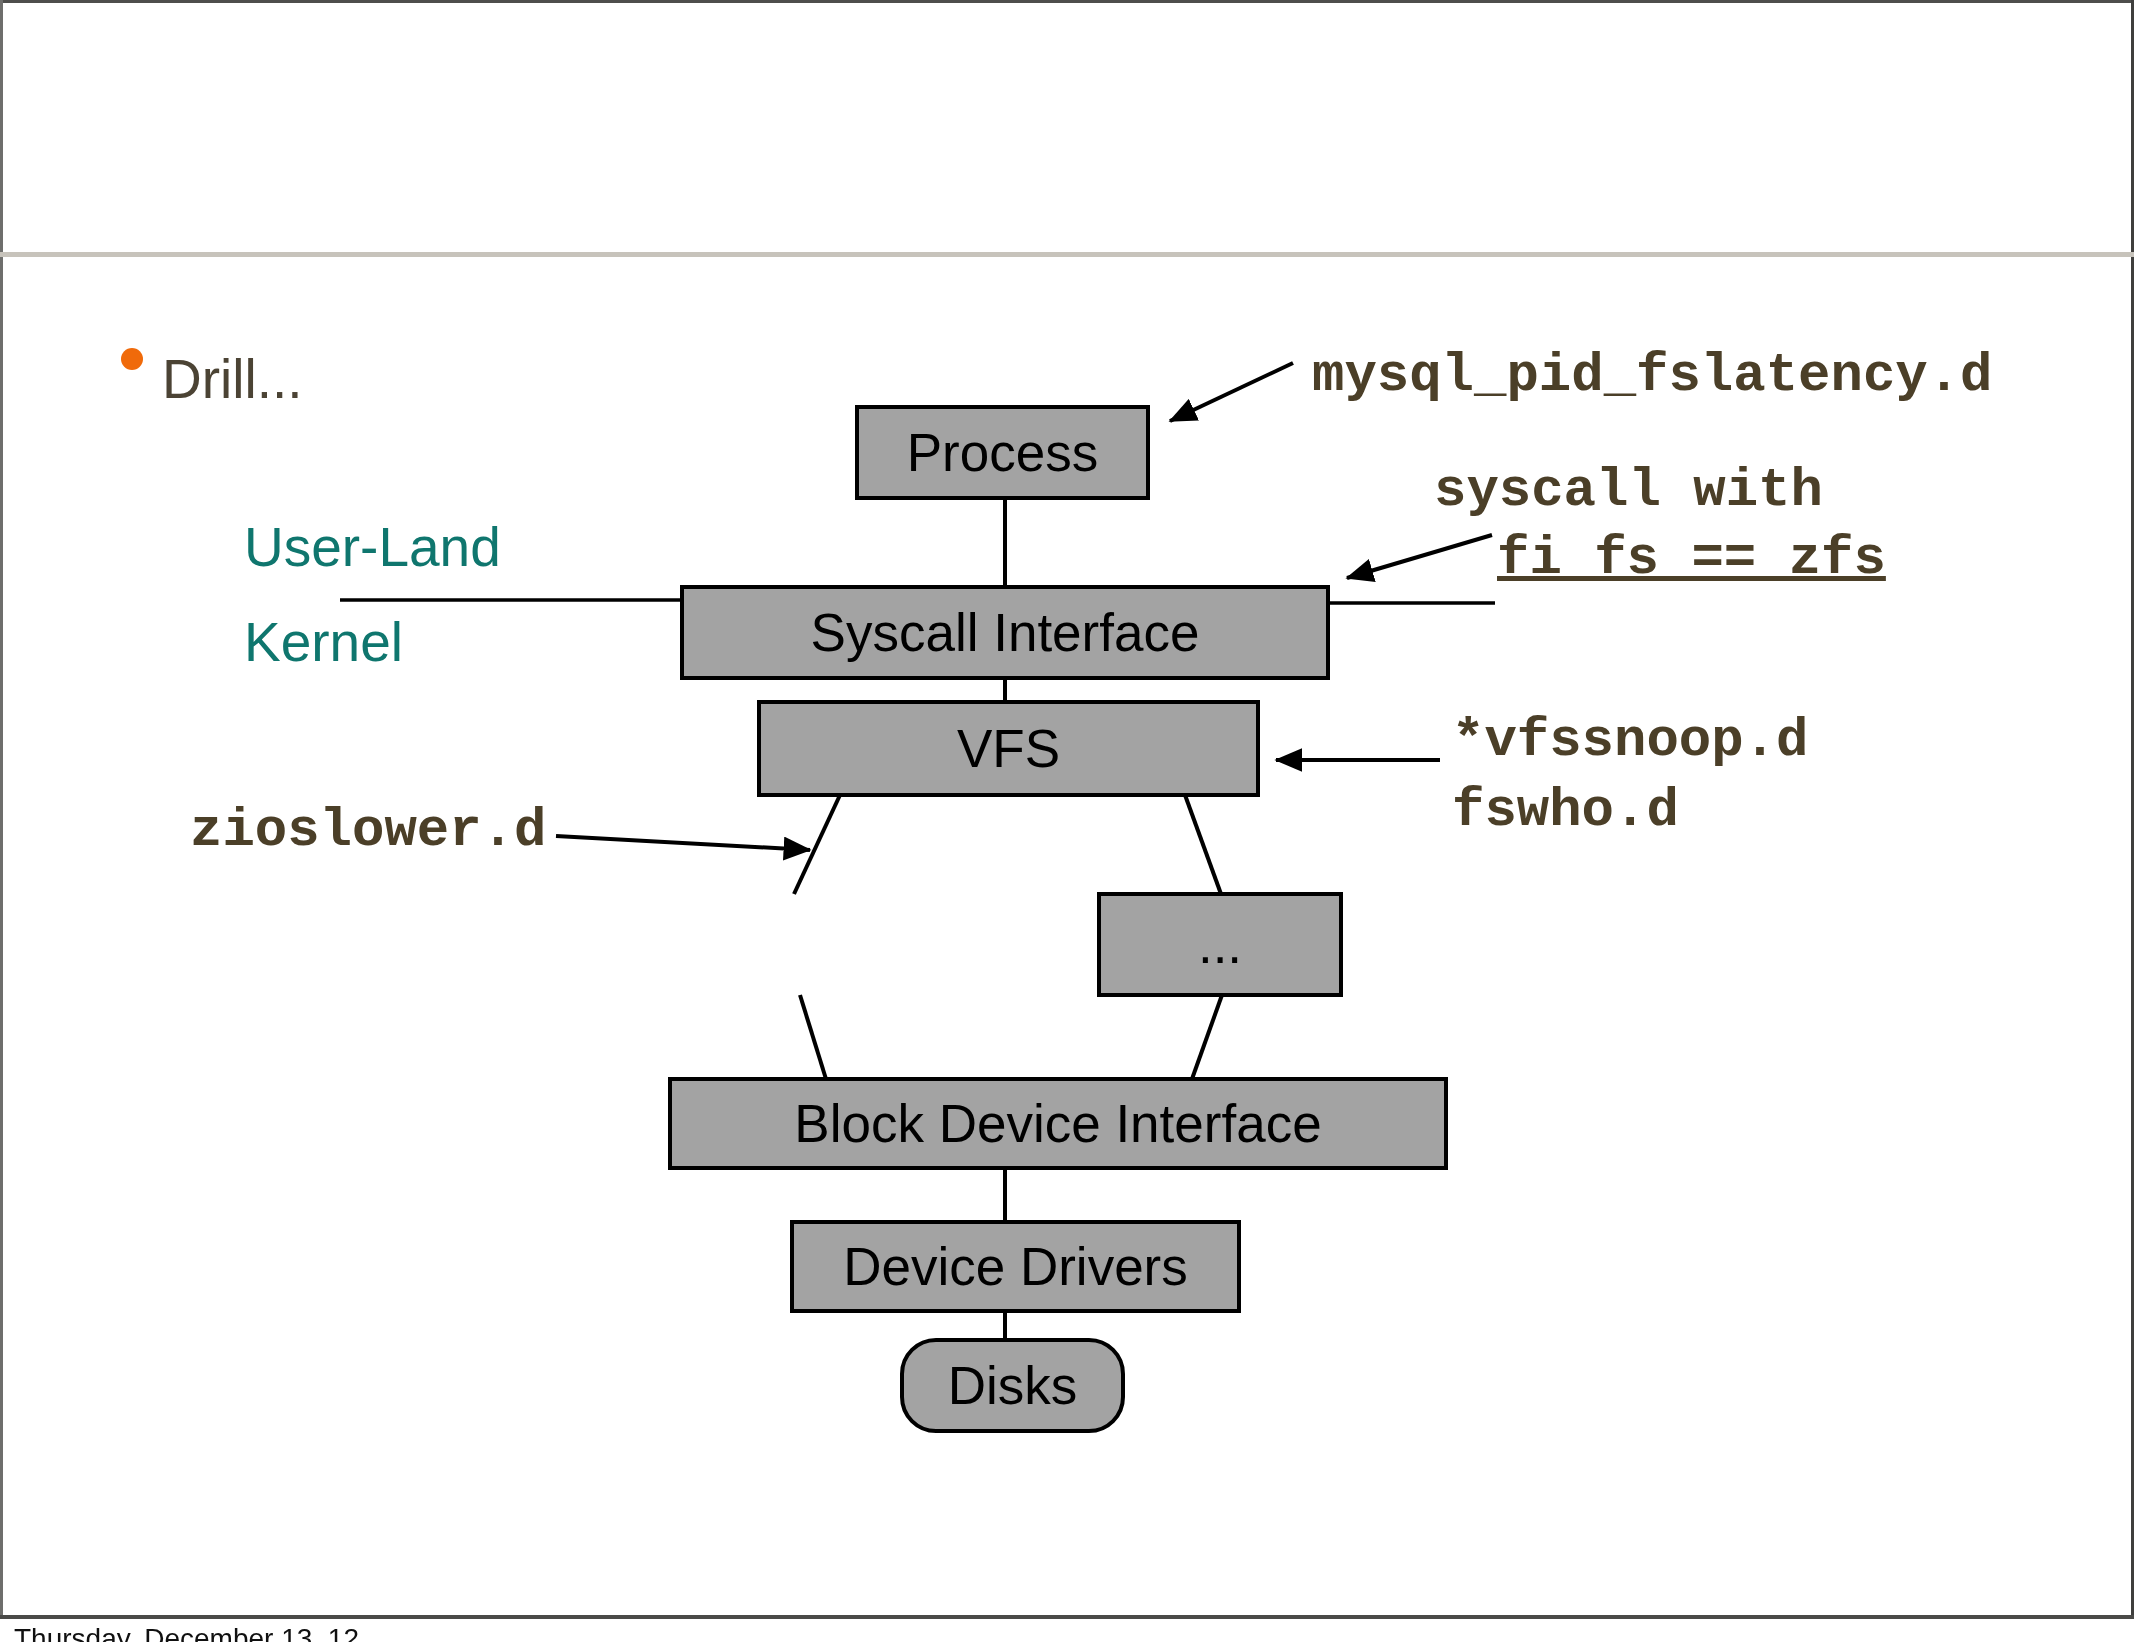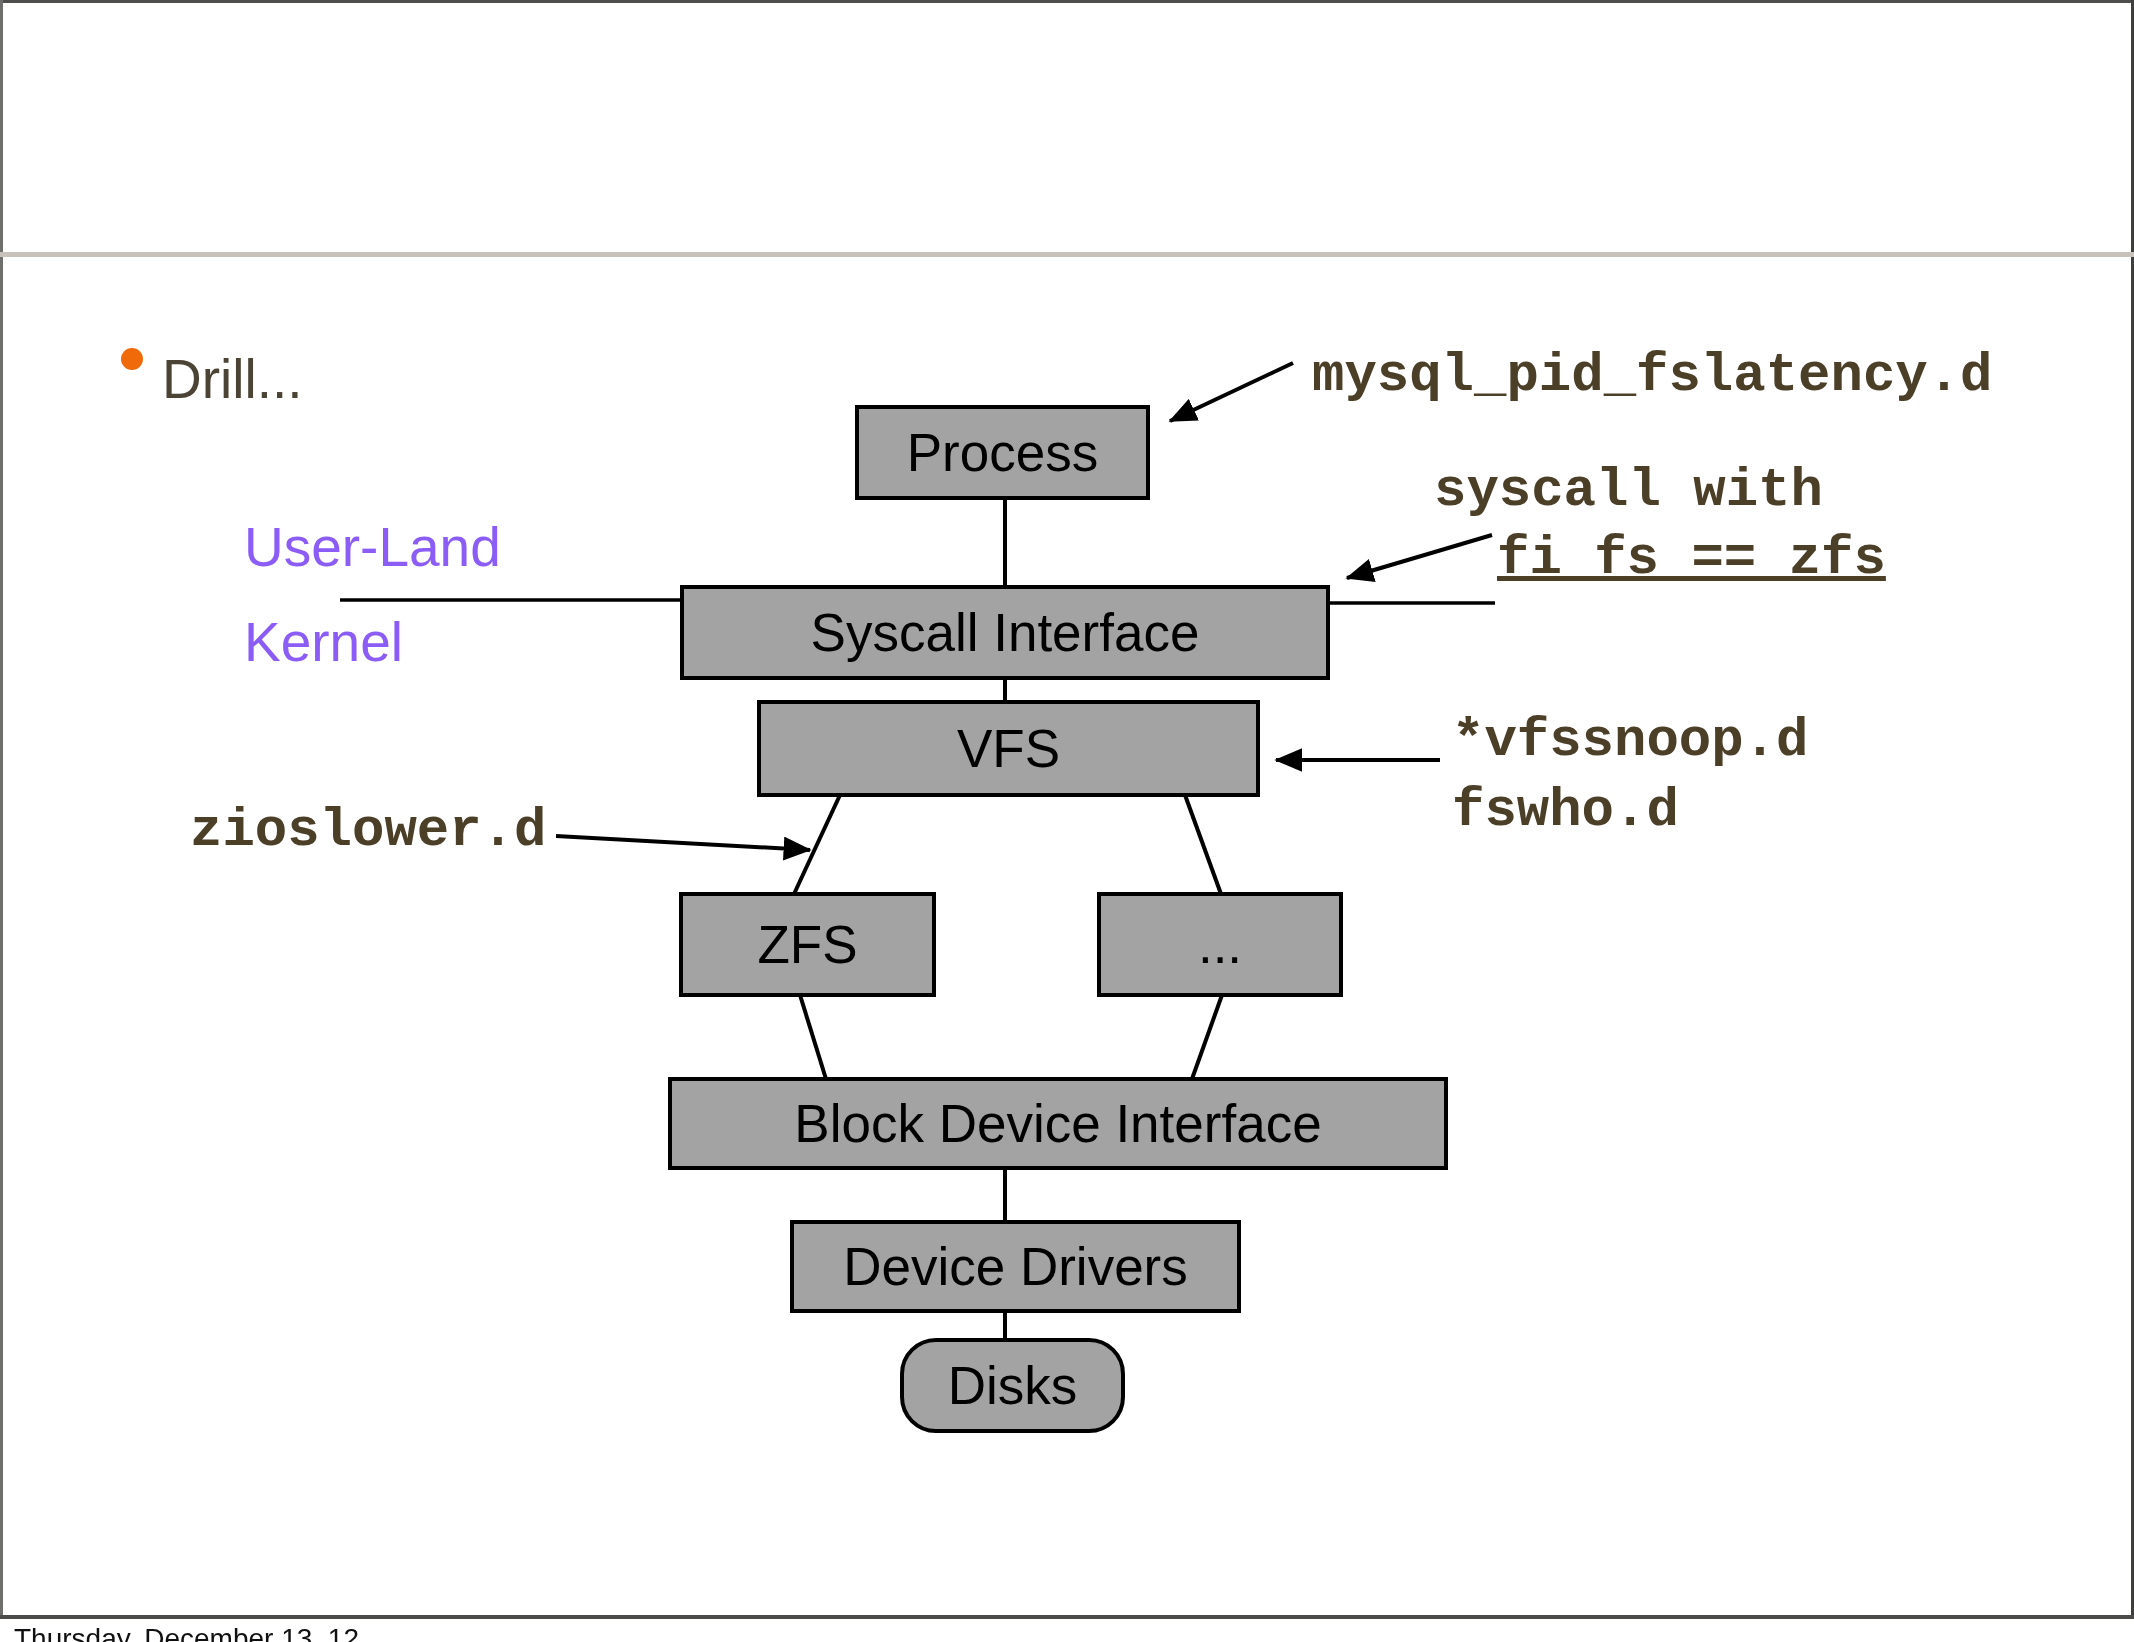--- a/index.html
+++ b/index.html
@@ -28,21 +28,21 @@
   }
   .bullet-dot{
     left:121px;top:348px;width:22px;height:22px;
     border-radius:50%;background:#F06A0A;
   }
   .bullet-text{
     left:162px;top:327px;
     font-size:55px;color:#4B4334;white-space:nowrap;margin-top:20px;
   }
   .side-label{
-    font-size:55px;color:#8b5cf6;white-space:nowrap;
+    font-size:55px;color:#0f766e;white-space:nowrap;
   }
   .lbl-userland{left:244px;top:515px;}
   .lbl-kernel  {left:244px;top:610px;}
 
   .node{
     box-sizing:border-box;
     border:4px solid #000;
     background:#a3a3a3;
     display:flex;align-items:center;justify-content:center;
     font-size:53px;color:#000;white-space:nowrap;
@@ -122,23 +122,20 @@
 
   <div class="abs node node-process">
     <span>Process</span>
   </div>
   <div class="abs node node-vfs">
     <span>VFS</span>
   </div>
   <div class="abs node node-syscall">
     <span>Syscall Interface</span>
   </div>
-  <div class="abs node node-zfs">
-    <span>ZFS</span>
-  </div>
   <div class="abs node node-dots">
     <span>...</span>
   </div>
   <div class="abs node node-block">
     <span>Block Device Interface</span>
   </div>
   <div class="abs node node-drivers">
     <span>Device Drivers</span>
   </div>
   <div class="abs node node-disks">

